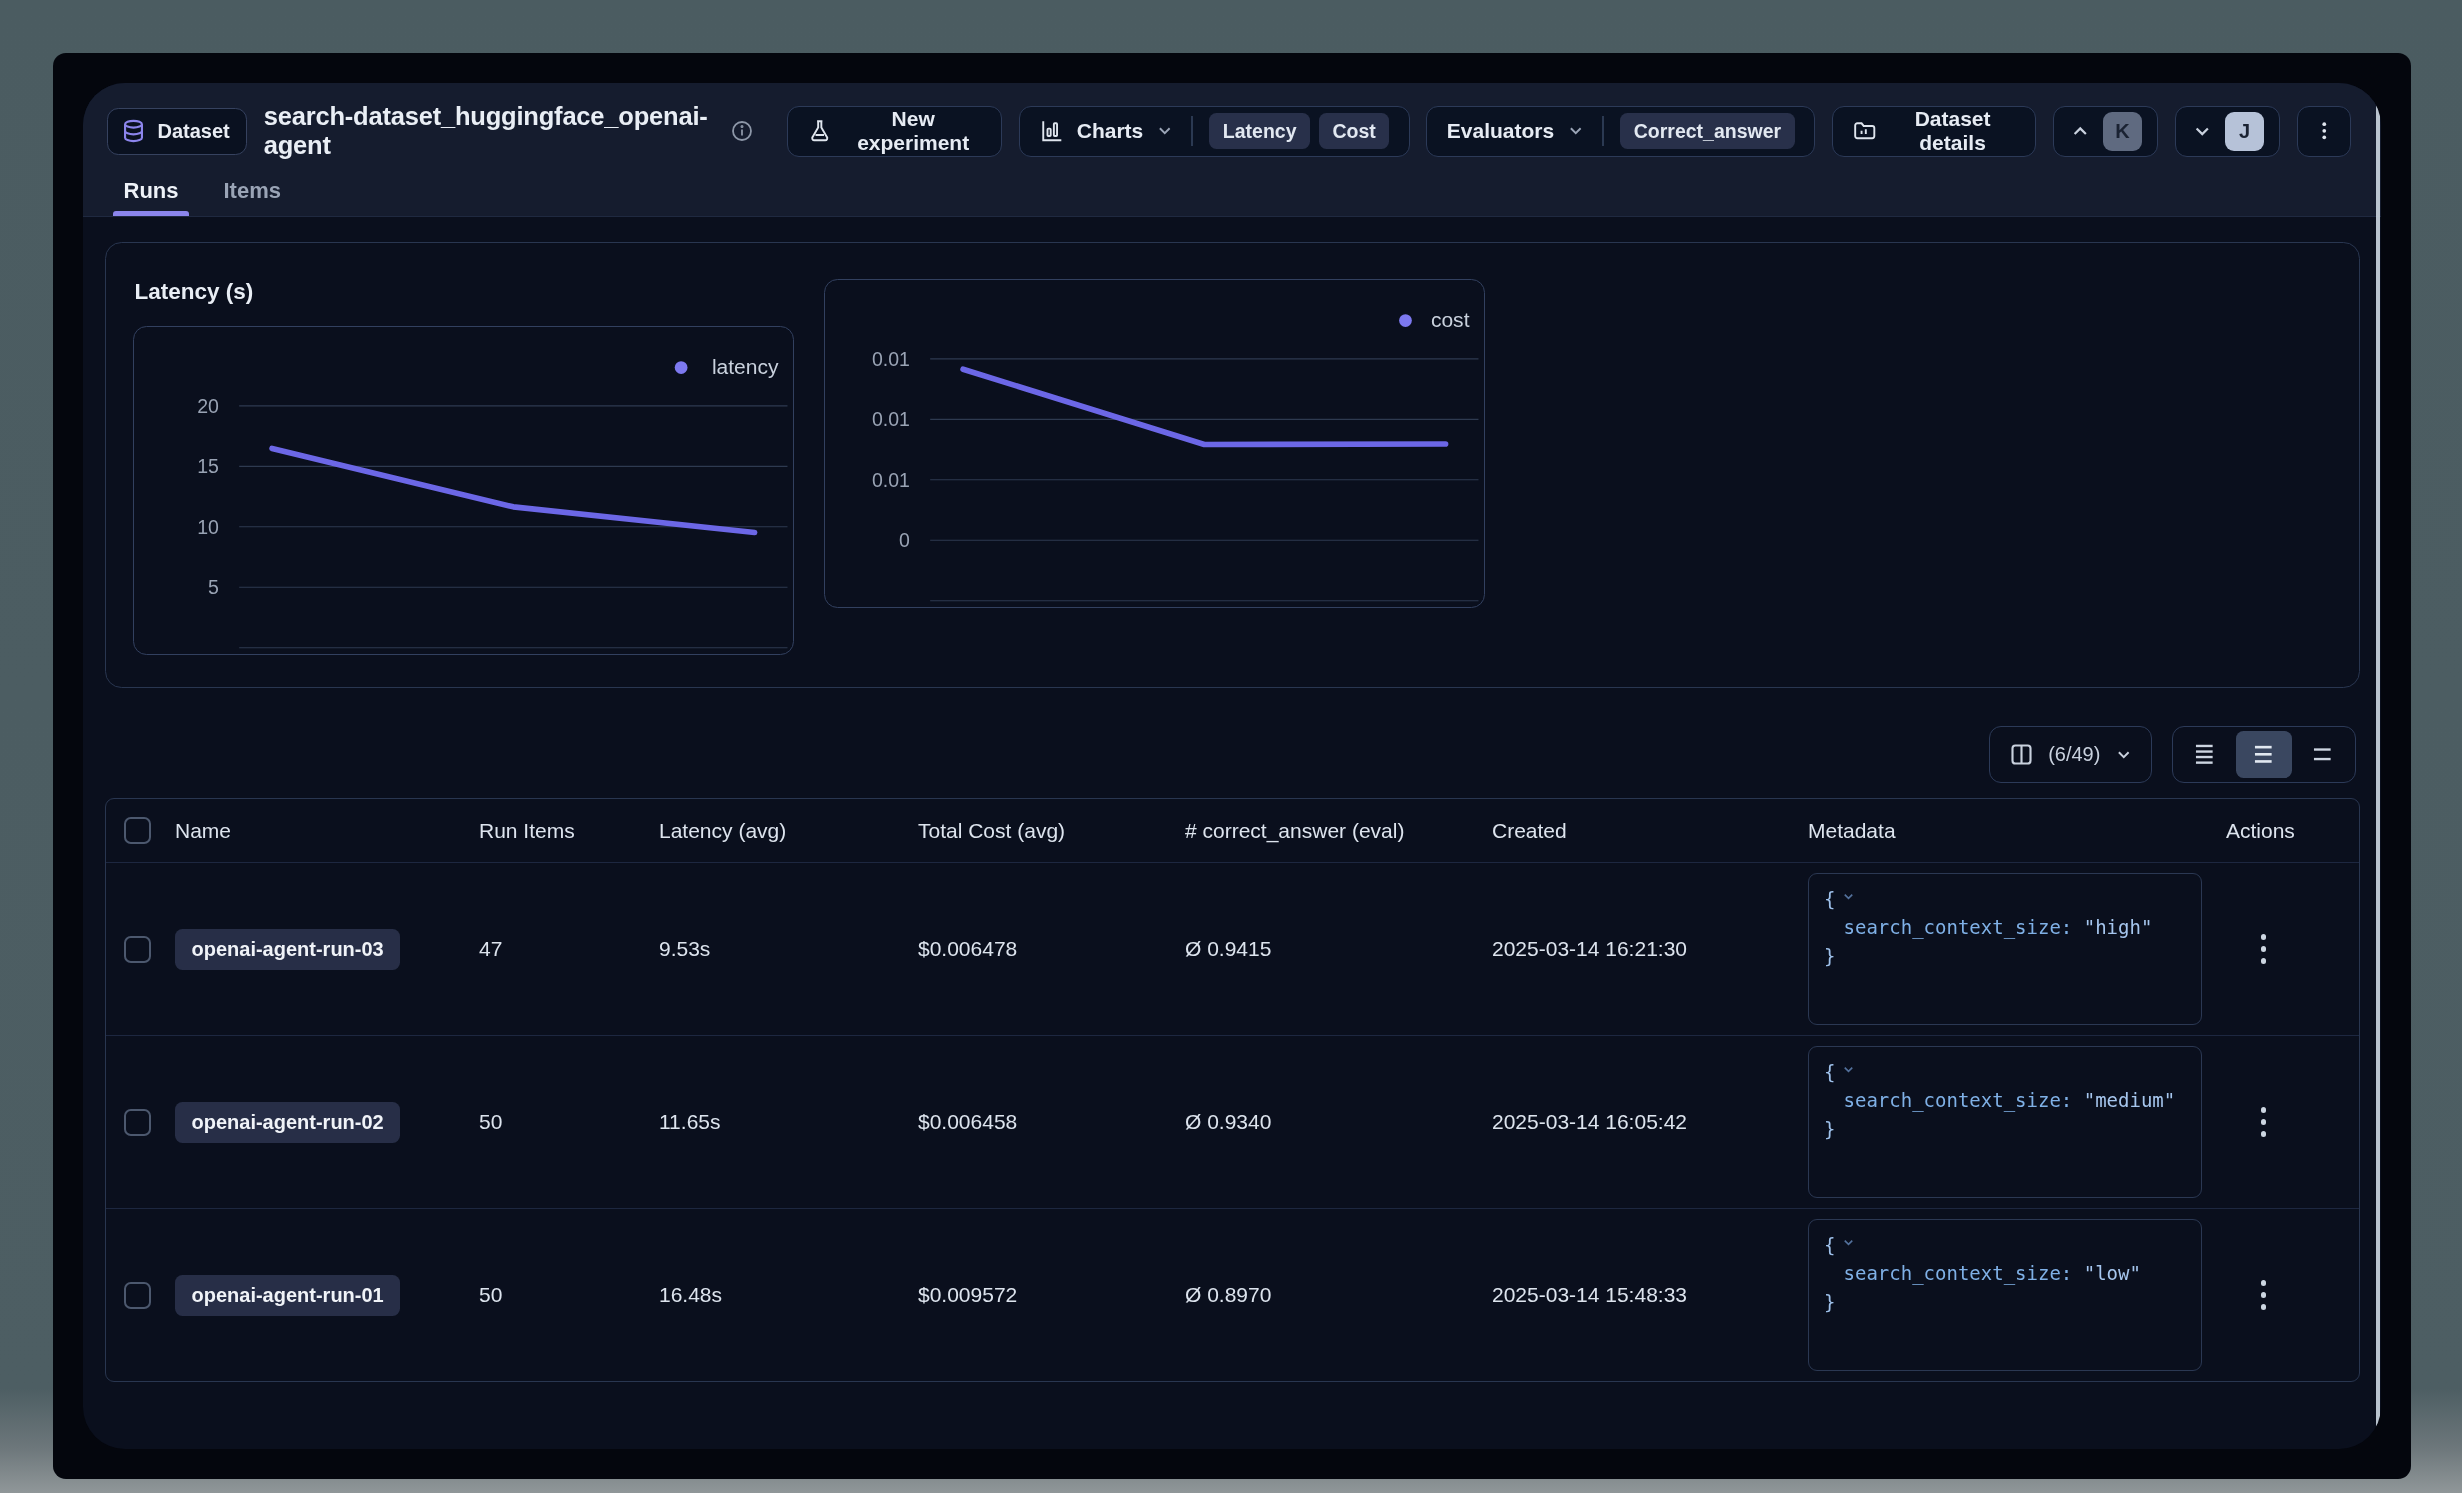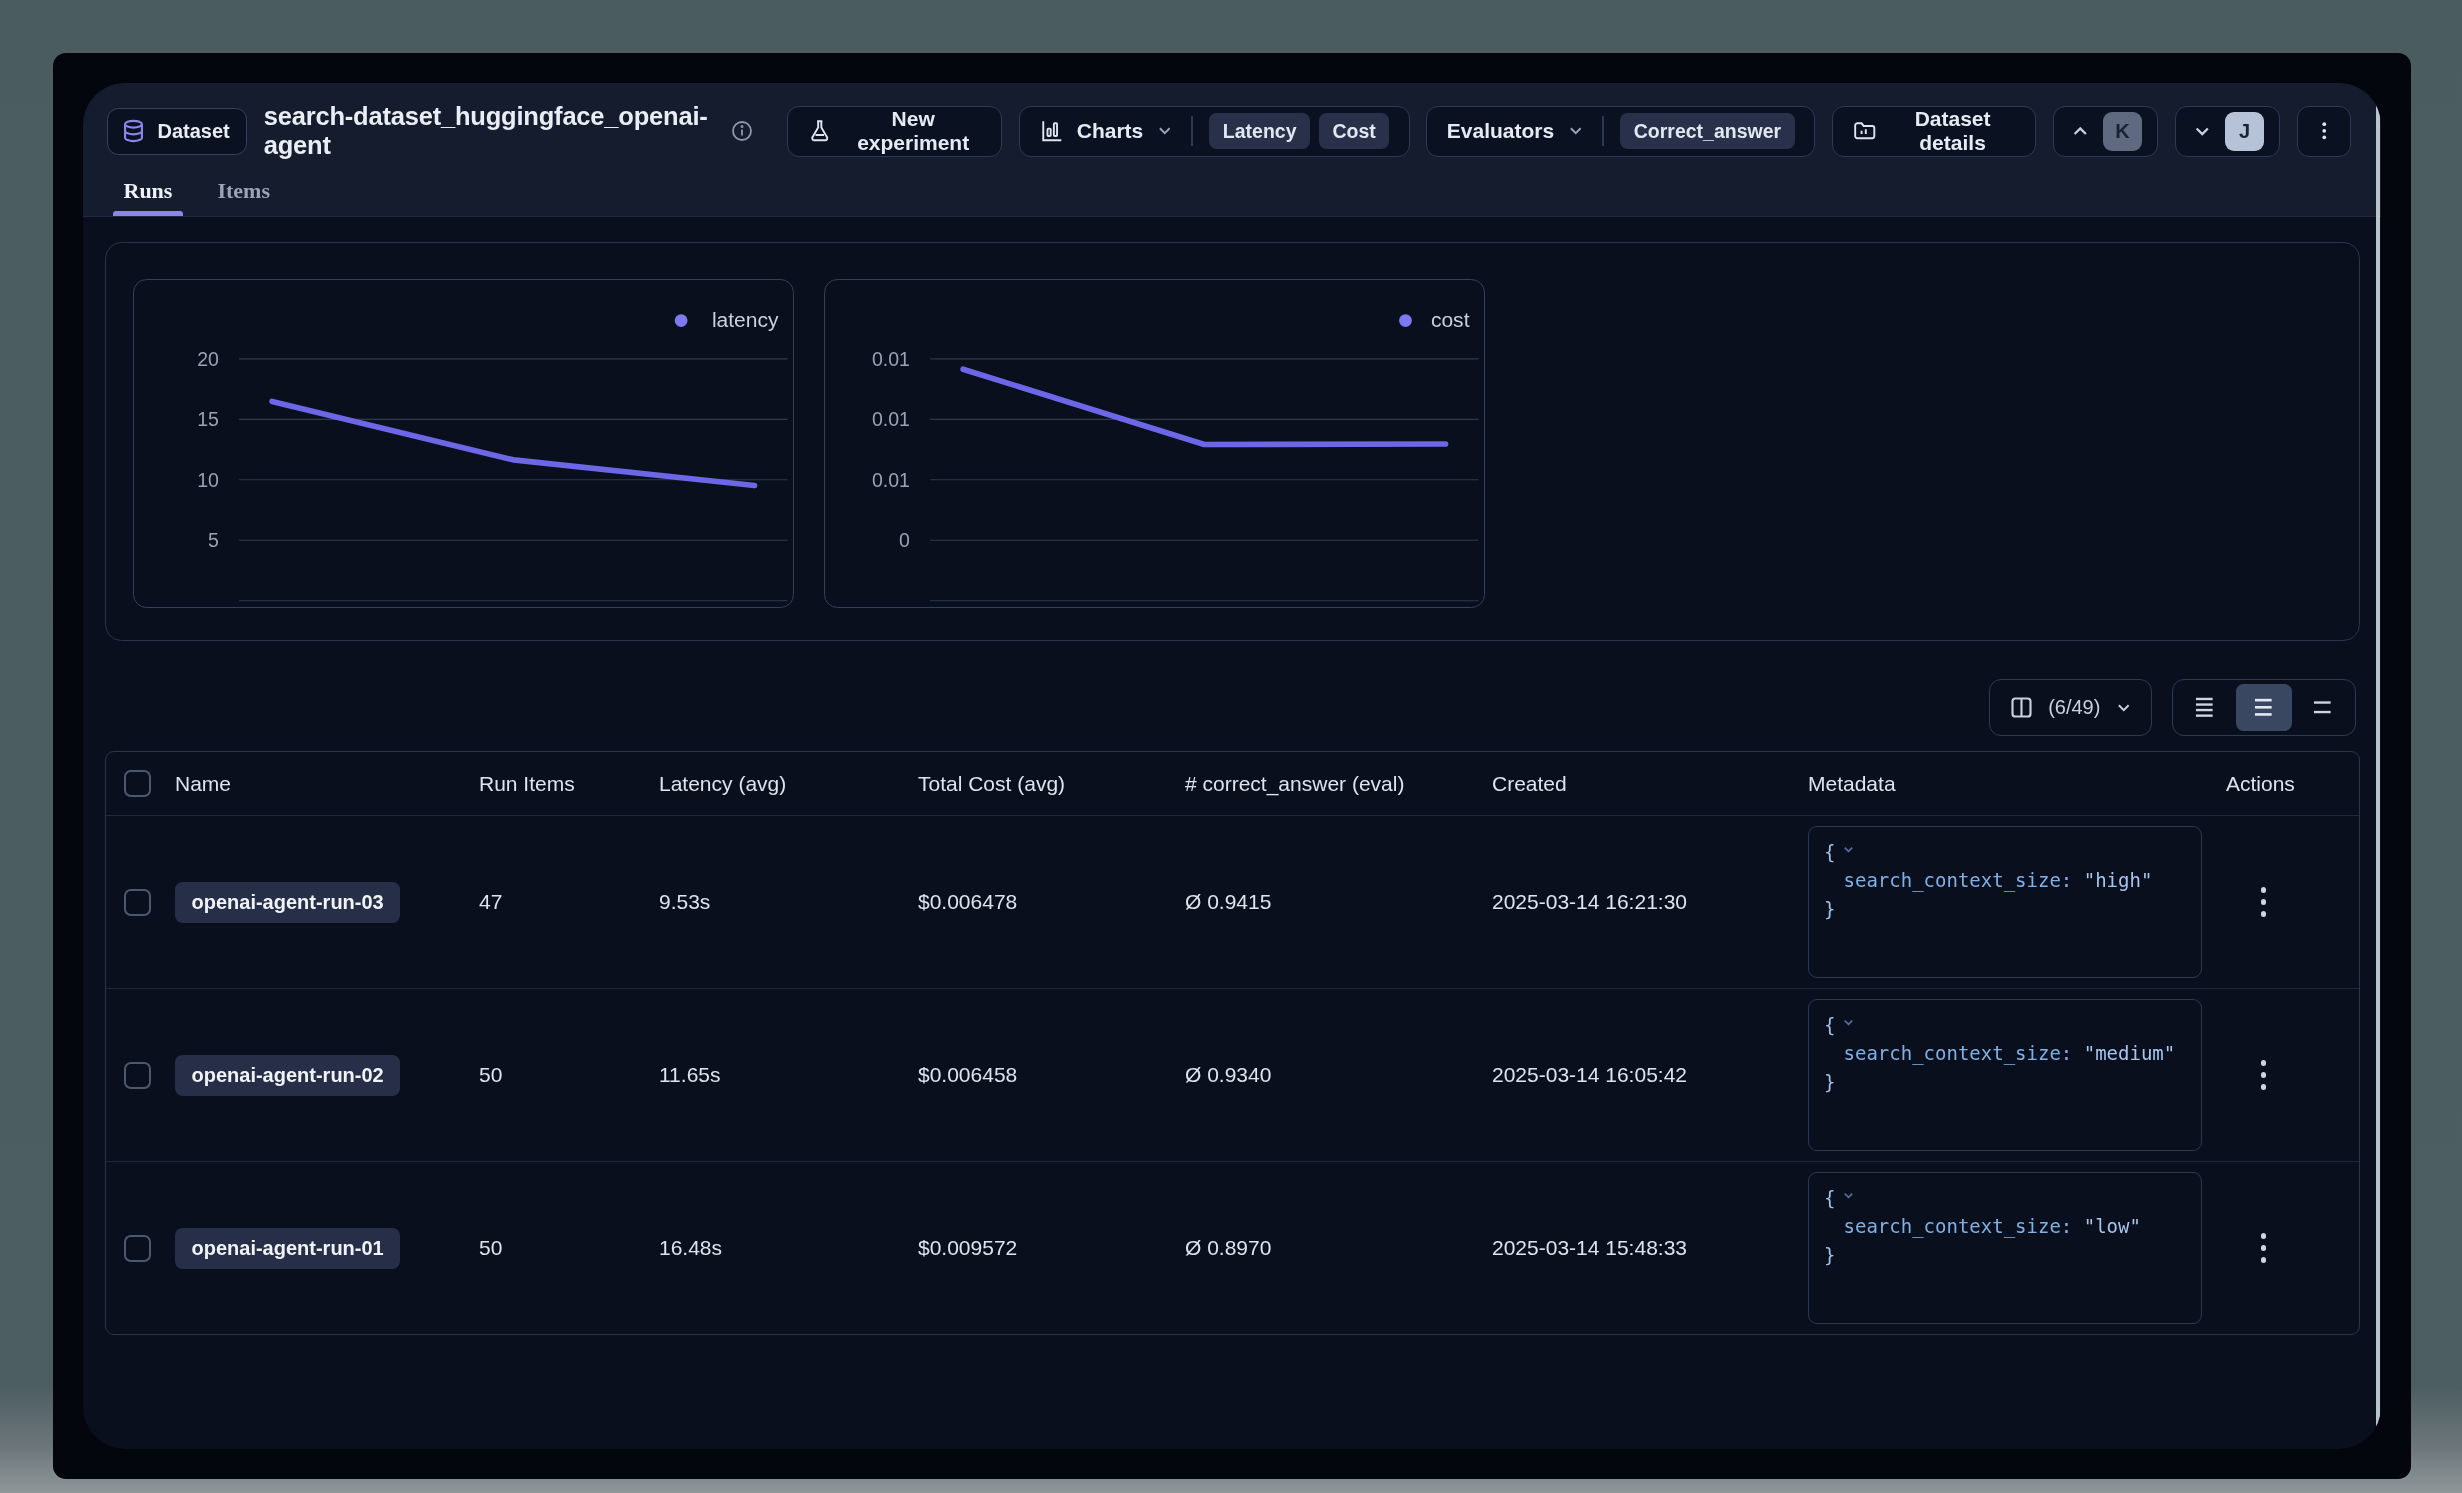--- a/index.html
+++ b/index.html
@@ -29,21 +29,21 @@
   .chip{background:#28304a;border-radius:7.5px;padding:6.8px 13.5px;font-size:19.5px;
     color:#e2e8f1;font-weight:600;white-space:nowrap;}
   .chips{display:flex;gap:9px;}
   .keycap{width:39px;height:39px;border-radius:9px;display:flex;align-items:center;
     justify-content:center;font-size:20px;font-weight:700;}
   .keycap-k{background:#5f6a80;color:#1a2232;}
   .keycap-j{background:#b6c2d8;color:#1a2232;}
   .btn.square{padding:0 15px;}
 
   
-  .tabs{display:flex;gap:12px;margin-top:10.5px;padding-left:0;font-family:Liberation Serif, serif;}
+  .tabs{display:flex;gap:12px;margin-top:10.5px;padding-left:0;}
   .tab{position:relative;padding:9px 16.5px 12px;font-size:22px;color:#9aa4b6;
     font-weight:600;cursor:pointer;}
   .tab.active{color:#eef2f8;}
   .tab-underline{position:absolute;left:6px;right:6px;bottom:0;height:4.5px;
     background:#8b85ec;border-radius:3px 3px 0 0;}
 
   
   .content{padding:25.5px 21px 0 22px;}
   .panel{border:1.5px solid #293650;border-radius:16.5px;padding:36px 27px 32px;
     display:flex;gap:30px;}
@@ -201,20 +201,21 @@
       <div class="tabs">
           <div class="tab active"><span>Runs</span><div class="tab-underline"></div></div>
           <div class="tab"><span>Items</span></div>
         </div>
     </div>
 
     <div class="content">
 
       <div class="panel">
         <div class="chart-block">
+          <div class="chart-title">Latency (s)</div>
           <div class="chart-card">
             <svg width="661" height="329" viewBox="0 0 880 438">
                 <line x1="140" y1="105" x2="870" y2="105" stroke="#2e3a50" stroke-width="1.5"></line>
                 <text x="113" y="114" text-anchor="end" fill="#99a3b4" font-size="26" font-family="Liberation Sans, sans-serif">20</text>
                 <line x1="140" y1="185.5" x2="870" y2="185.5" stroke="#2e3a50" stroke-width="1.5"></line>
                 <text x="113" y="194.5" text-anchor="end" fill="#99a3b4" font-size="26" font-family="Liberation Sans, sans-serif">15</text>
                 <line x1="140" y1="266" x2="870" y2="266" stroke="#2e3a50" stroke-width="1.5"></line>
                 <text x="113" y="275" text-anchor="end" fill="#99a3b4" font-size="26" font-family="Liberation Sans, sans-serif">10</text>
                 <line x1="140" y1="346.5" x2="870" y2="346.5" stroke="#2e3a50" stroke-width="1.5"></line>
                 <text x="113" y="355.5" text-anchor="end" fill="#99a3b4" font-size="26" font-family="Liberation Sans, sans-serif">5</text>

